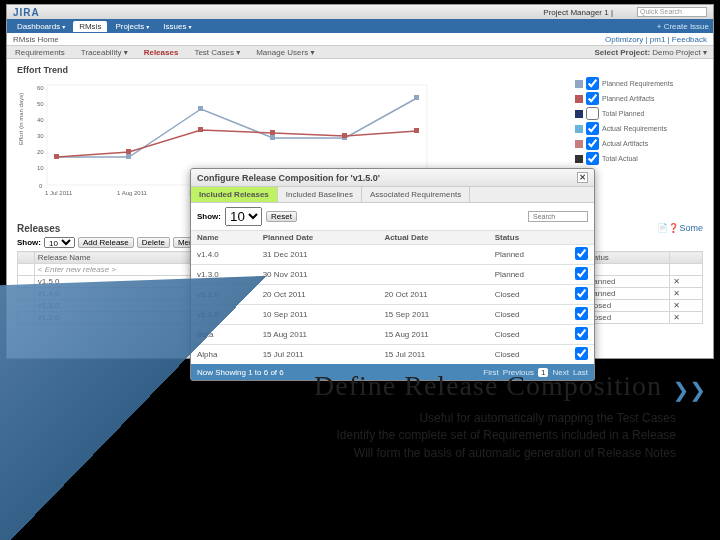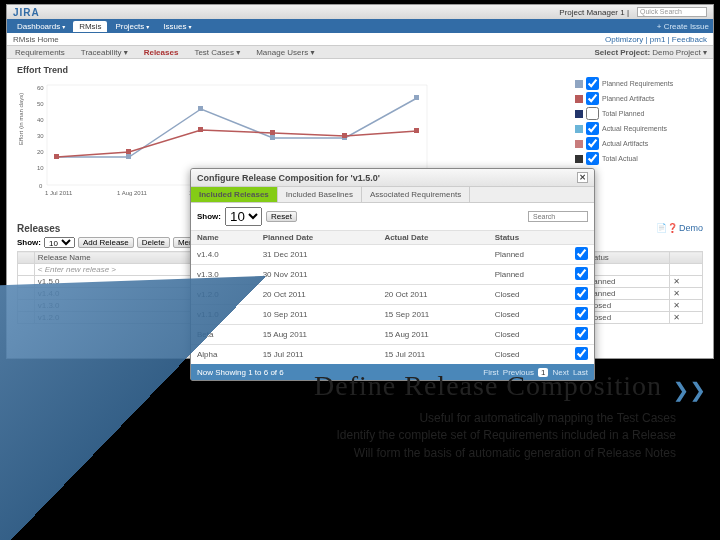--- a/index.html
+++ b/index.html
@@ -1,18 +1,18 @@
 <!DOCTYPE html>
 <html><head>
 <meta charset="utf-8">
 <style>
   * { margin: 0; padding: 0; box-sizing: border-box; }
   body { width: 720px; height: 540px; background: #000; font-family: Arial, sans-serif; font-size: 9px; overflow: hidden; position: relative; }
   .jira-window { position: absolute; top: 4px; left: 6px; width: 708px; height: 355px; background: #fff; border: 1px solid #999; }
-  .jira-top { height: 14px; background: linear-gradient(#f0f0f0,#d8d8d8); display: flex; align-items: center; padding: 0 6px; gap: 8px; font-size: 8px; color: #333; }
+  .jira-top { height: 14px; background: linear-gradient(#f0f0f0,#d8d8d8); display: flex; align-items: center; padding: 0 6px; gap: 24px; font-size: 8px; color: #333; }
   .jira-top .logo { font-weight: bold; color: #326ca6; font-size: 10px; letter-spacing: 1px; }
   .jira-top .spacer { flex: 1; }
   .jira-top .search { width: 70px; height: 10px; background: #fff; border: 1px solid #aaa; font-size: 7px; padding: 0 2px; color: #999; }
   .jira-nav { height: 14px; background: #326ca6; display: flex; align-items: center; padding: 0 4px; gap: 2px; font-size: 8px; color: #fff; }
   .jira-nav .tab { padding: 1px 6px; cursor: pointer; }
   .jira-nav .tab.active { background: #fff; color: #333; border-radius: 2px 2px 0 0; }
   .jira-nav .tab .tri { font-size: 6px; margin-left: 2px; }
   .jira-nav .create { margin-left: auto; color: #cfe3f5; }
   .jira-sub { height: 12px; background: #fff; font-size: 8px; color: #555; padding: 0 6px; display: flex; align-items: center; }
   .jira-sub .right { margin-left: auto; color: #326ca6; }
@@ -35,21 +35,21 @@
   .rel-table th, .rel-table td { border: 1px solid #d5d5d5; padding: 1px 3px; text-align: left; color: #555; background: #fff; }
   .rel-table th { background: linear-gradient(#f0f0f0,#e0e0e0); font-weight: normal; }
   .rel-table tr:first-child td { color: #999; font-style: italic; }
   .help { float: right; font-size: 9px; color: #326ca6; }
   
   .modal { position: absolute; top: 168px; left: 190px; width: 405px; background: #fff; border: 1px solid #888; box-shadow: 0 2px 10px rgba(0,0,0,0.4); border-radius: 3px; }
   .modal-head { height: 18px; background: linear-gradient(#f8f8f8,#e4e4e4); display: flex; align-items: center; padding: 0 6px; font-size: 9px; font-weight: bold; color: #444; border-bottom: 1px solid #ccc; border-radius: 3px 3px 0 0; gap: 12px; }
   .modal-head .x { margin-left: auto; width: 11px; height: 11px; background: #fff; border: 1px solid #aaa; text-align: center; line-height: 9px; font-size: 8px; cursor: pointer; }
   .modal-tabs { display: flex; font-size: 8px; border-bottom: 1px solid #ccc; background: #eee; }
   .modal-tabs .mtab { padding: 3px 8px; border-right: 1px solid #ccc; cursor: pointer; color: #555; }
-  .modal-tabs .mtab.active { background: #84cc16; font-weight: bold; }
+  .modal-tabs .mtab.active { background: #bef264; font-weight: bold; }
   .modal-toolbar { display: flex; align-items: center; gap: 4px; padding: 4px 6px; font-size: 8px; }
   .modal-toolbar .search { margin-left: auto; width: 60px; height: 11px; border: 1px solid #aaa; font-size: 7px; padding: 0 4px; }
   .modal-table { width: 100%; border-collapse: collapse; font-size: 8px; }
   .modal-table th, .modal-table td { border-top: 1px solid #e0e0e0; padding: 2px 6px; text-align: left; color: #555; }
   .modal-table th { background: #f3f3f3; }
   .modal-table th:last-child, .modal-table td:last-child { width: 18px; text-align: center; }
   .modal-foot { height: 16px; background: #4a87b9; color: #fff; font-size: 8px; display: flex; align-items: center; padding: 0 6px; }
   .modal-foot .pager { margin-left: auto; display: flex; gap: 4px; color: #d4e6f5; }
   
   .slide-title { position: absolute; top: 370px; right: 58px; font-family: Georgia, serif; font-size: 28px; font-weight: normal; color: #222; letter-spacing: 1px; }
@@ -159,21 +159,21 @@
         </div>
       <div class="item">
           <span class="sw" style="background:#333"></span>
           <input type="checkbox" checked="" style="">
           <span>Total Actual</span>
         </div>
     </div>
   </div>
 
   <div class="releases-panel">
-    <span class="help">📄❓<span>Demo</span></span>
+    <span class="help">📄❓<span>Some</span></span>
     <h3>Releases</h3>
     <div class="toolbar">
       <b>Show:</b>
       <select><option>10</option></select>
       <span class="btn">Add Release</span>
       <span class="btn">Delete</span>
       <span class="btn">Merg</span>
     </div>
     <table class="rel-table">
       <thead>

